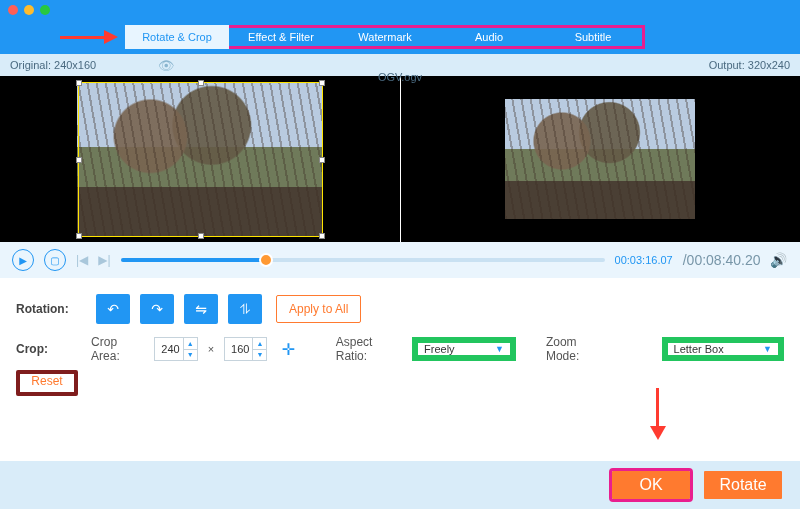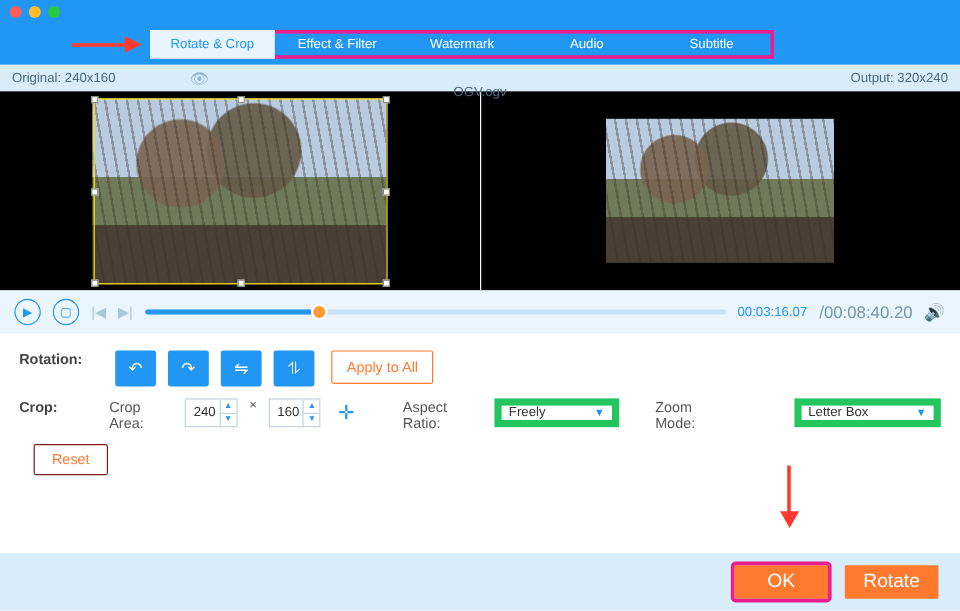--- a/index.html
+++ b/index.html
@@ -45,25 +45,25 @@
   .playbar { height:36px; background:#eaf5fd; display:flex; align-items:center; padding:0 12px; gap:10px; position:relative;}
   .pb-btn { width:22px; height:22px; border:1.5px solid #2196f3; border-radius:50%; display:flex; align-items:center; justify-content:center; color:#2196f3; font-size:10px; cursor:pointer;}
   .pb-icn { color:#a9c7db; font-size:12px; cursor:pointer;}
   .track { flex:1; height:4px; background:#c9e1f2; border-radius:2px; position:relative;}
   .track .fill{ position:absolute; left:0; top:0; height:100%; width:30%; background:#2196f3; border-radius:2px;}
   .track .knob{ position:absolute; top:-5px; left:30%; width:14px; height:14px; border-radius:50%; background:#ff9933; border:2px solid #fff; transform:translateX(-50%);}
   .time-cur{ color:#2196f3; font-size:11px;} .time-dur{ color:#7896a8; font-size:14px;}
   .vol{ color:#2196f3; font-size:14px; cursor:pointer;}
 
   .controls { padding: 14px 16px 0 16px; font-size:12px; color:#5b5b5b; position:relative;}
-  .row { display:flex; min-height:34px; gap:10px;}
+  .row { display:flex; align-items:center; min-height:34px; gap:10px;}
   .lbl { width:70px; font-weight:600; color:#444;}
   .sq-btn { width:34px; height:30px; background:#2196f3; color:#fff; display:flex; align-items:center; justify-content:center; border-radius:2px; cursor:pointer; font-size:14px;}
   .apply-all{ height:28px; padding:0 12px; border:1px solid #ff7a2f; color:#ff7a2f; background:#fff; border-radius:2px; display:flex; align-items:center; cursor:pointer; font-size:12px; margin-left:4px;}
-  .reset { width:62px; height:26px; border:1px solid #7f1d1d; color:#ff7a2f; background:#fff; border-radius:2px; display:flex; align-items:center; justify-content:center; cursor:pointer; font-size:12px; margin-top:4px;margin-left:12px;}
+  .reset { width:62px; height:26px; border:4px solid #7f1d1d; color:#ff7a2f; background:#fff; border-radius:2px; display:flex; align-items:flex-start; justify-content:center; cursor:pointer; font-size:12px; margin-top:4px;}
   .field-lbl{ color:#555;}
   .num-in { width:46px; height:24px; border:1px solid #c6d3dc; background:#fff; position:relative; display:flex; align-items:center; padding-left:6px; font-size:11px; color:#333;}
   .spin { position:absolute; right:0; top:0; width:14px; height:100%; display:flex; flex-direction:column;}
   .spin div{ flex:1; display:flex; align-items:center; justify-content:center; font-size:7px; color:#2196f3; cursor:pointer; border-left:1px solid #c6d3dc;}
   .spin div:first-child{border-bottom:1px solid #c6d3dc;}
   .times{ color:#555; font-size:11px;}
   .center-ic{ width:24px; height:24px; display:flex; align-items:center; justify-content:center; color:#2196f3; font-size:16px; cursor:pointer;}
   .combo { height:24px; border:6px solid #22c55e; background:#fff; display:flex; align-items:center; justify-content:space-between; padding:0 6px; font-size:11px; color:#333; cursor:pointer;}
   .combo .caret{ color:#2196f3; font-size:9px;}
   .crop-row-extra{ margin-left:26px;}

